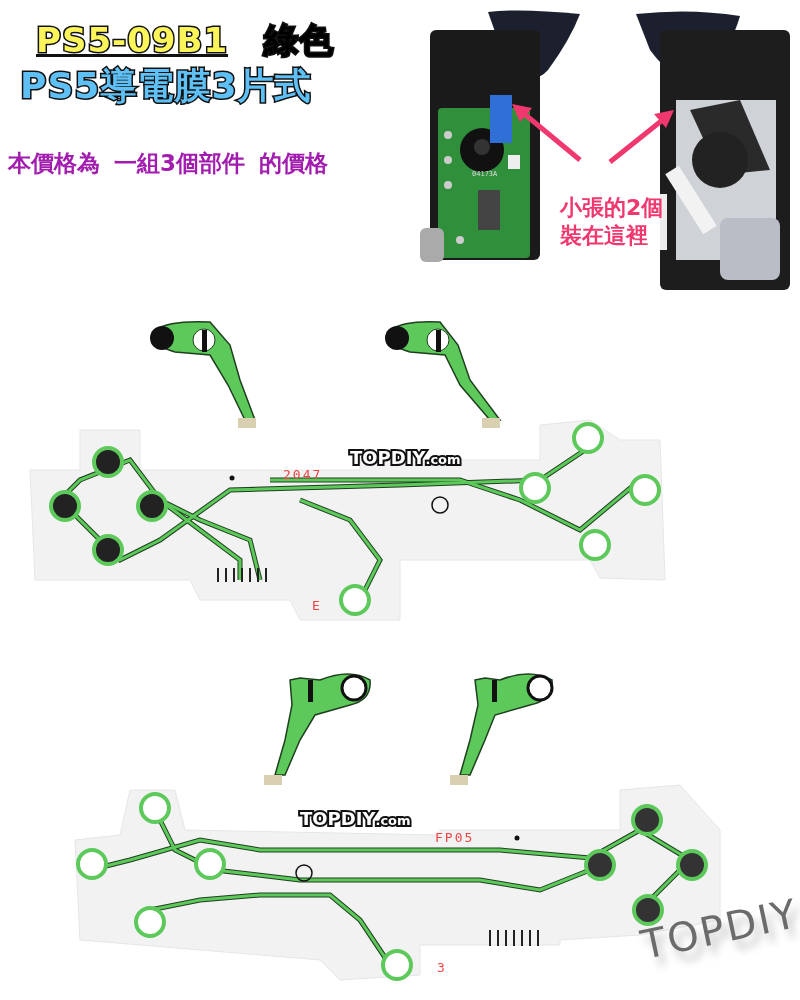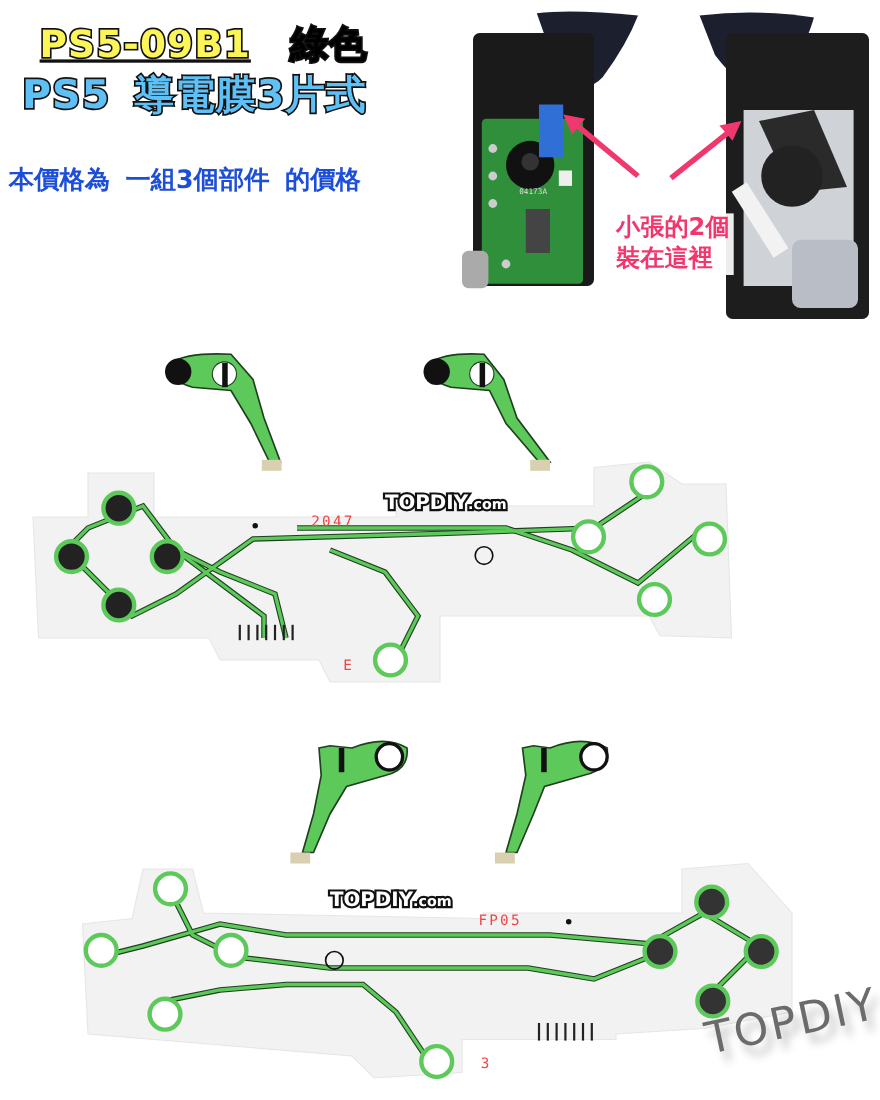--- a/index.html
+++ b/index.html
@@ -8,24 +8,24 @@
 
   .title-line {
     position: absolute; font-weight: bold; white-space: nowrap;
     -webkit-text-stroke: 3px #111; paint-order: stroke fill;
     letter-spacing: 1px;
   }
   #t1 { left: 36px; top: 18px; font-size: 34px; }
   #t1 .model { color: #fbf55a; text-decoration: underline; }
   #t1 .color { color: #000000; margin-left: 36px; }
   #t2 { left: 20px; top: 62px; font-size: 36px; color: #5ec0f5; }
-  #t2 .gap { margin-left: 22px; }
+  #t2 .gap { }
   #subtitle {
     position: absolute; left: 8px; top: 148px; font-size: 23px; font-weight: bold;
-    color: #1d4ed8; white-space: nowrap;
+    color: #a21caf; white-space: nowrap;
   }
   #subtitle .gap { margin-left: 14px; }
 
   
   #photo { position: absolute; left: 420px; top: 0; width: 380px; height: 290px; }
   .note {
     position: absolute; left: 556px; top: 194px; font-size: 22px; font-weight: bold;
     color: #f0386e; line-height: 28px; background: rgba(255,255,255,0.92);
     padding: 0 4px; white-space: nowrap;
   }

